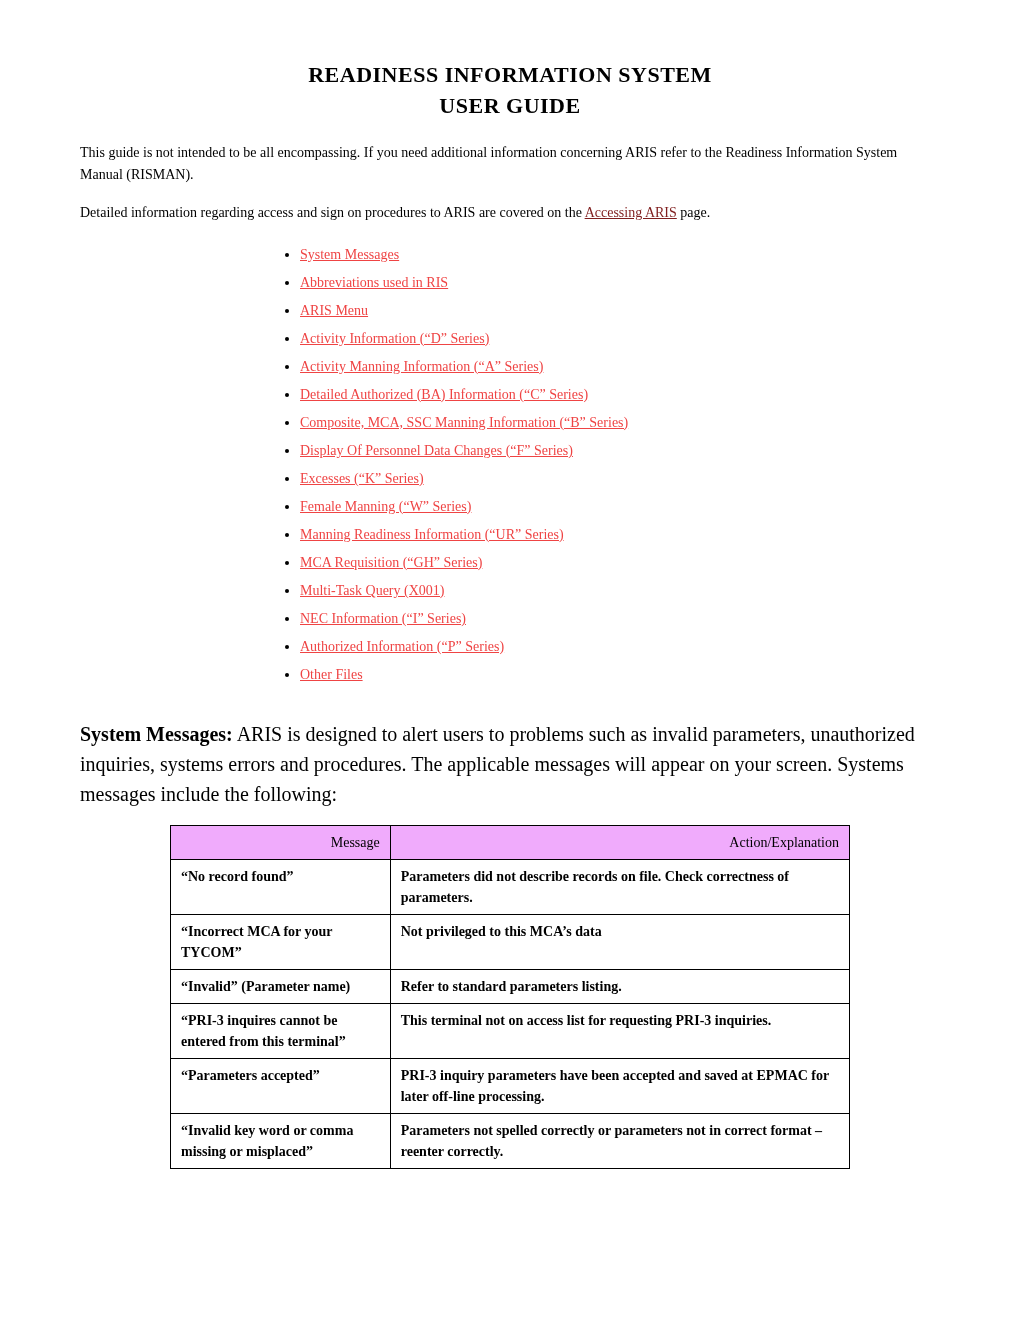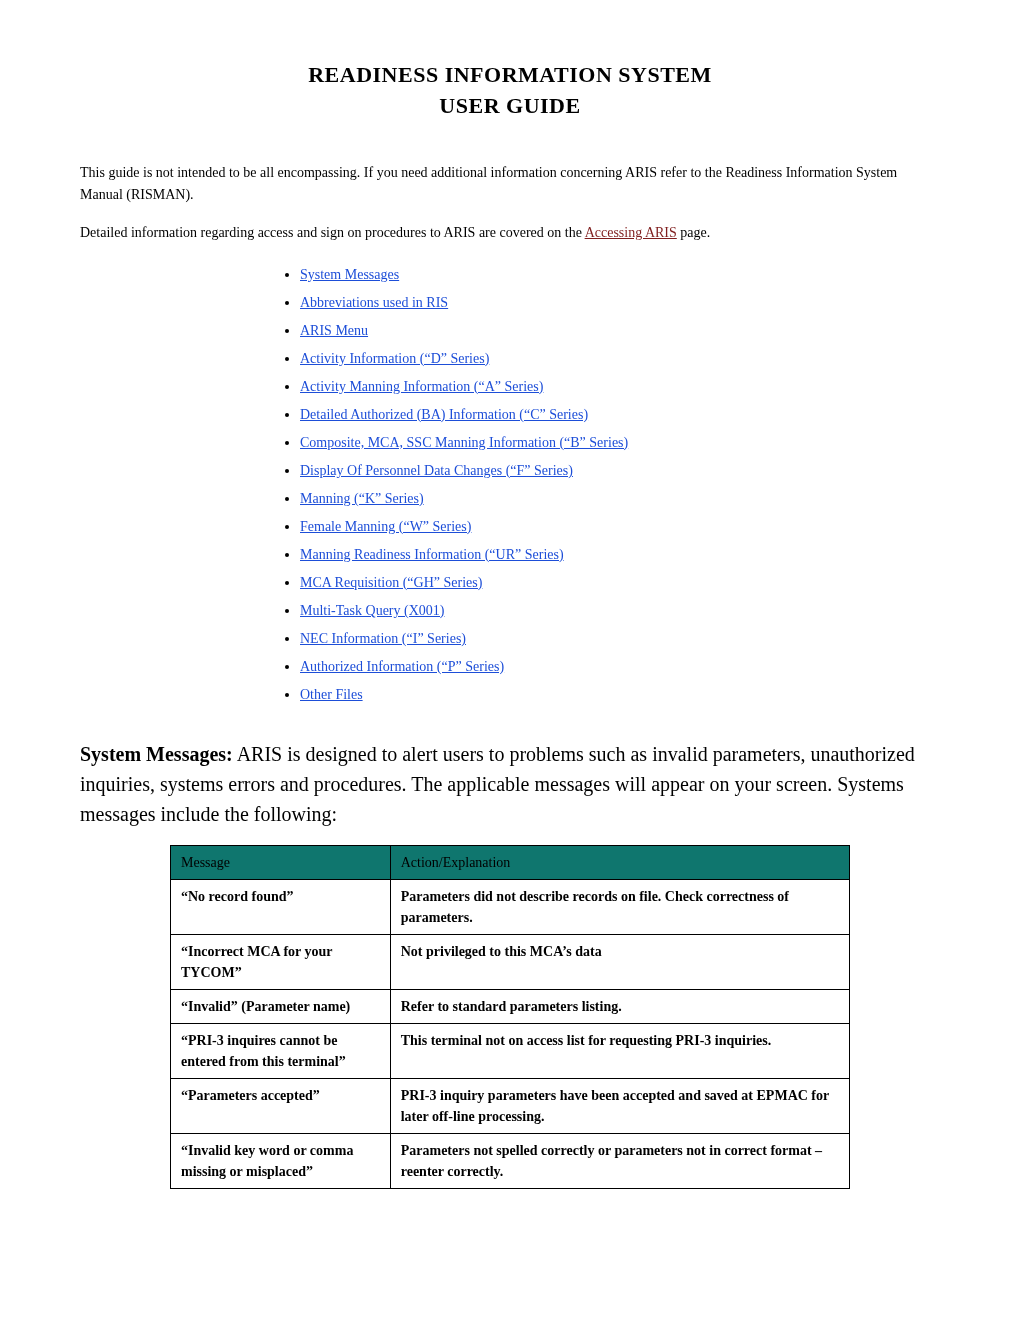--- a/index.html
+++ b/index.html
@@ -15,21 +15,21 @@
       color: #000000;
       width: 1020px;
       min-height: 1320px;
       padding: 60px 80px;
     }
 
     .page-title {
       text-align: center;
       font-size: 22px;
       font-weight: bold;
-      margin-bottom: 40px;
+      margin-bottom: 20px;
       line-height: 1.4;
       letter-spacing: 0.5px;
     }
 
     .intro-text {
       margin-bottom: 16px;
       line-height: 1.6;
     }
 
     .accessing-link {
@@ -40,21 +40,21 @@
 
     .bullet-list {
       list-style: disc;
       margin-left: 220px;
       margin-top: 16px;
       margin-bottom: 24px;
       line-height: 2;
     }
 
     .bullet-list li a {
-      color: #1d4ed8;
+      color: #ef4444;
       text-decoration: underline;
       cursor: pointer;
     }
 
     .section-heading {
       font-size: 20px;
       font-weight: normal;
       margin-top: 30px;
       margin-bottom: 12px;
       line-height: 1.5;
@@ -78,23 +78,23 @@
     table th, table td {
       border: 1px solid #000000;
       padding: 6px 10px;
       vertical-align: top;
       font-size: 14px;
       line-height: 1.5;
       font-weight: bold;
     }
 
     table th {
-      text-align: left;
+      text-align: right;
       font-weight: normal;
-      background: #0f766e;
+      background: #f0abfc;
     }
 
     table td:first-child {
       width: 220px;
     }
 
     table td:last-child {
       width: 460px;
     }
   </style>
@@ -117,21 +117,21 @@
 <ul class="bullet-list">
 
 <li><a href="#">System Messages</a></li>
     <li><a href="#">Abbreviations used in RIS</a></li>
     <li><a href="#">ARIS Menu</a></li>
     <li><a href="#">Activity Information (“D” Series)</a></li>
     <li><a href="#">Activity Manning Information (“A” Series)</a></li>
     <li><a href="#">Detailed Authorized (BA) Information (“C” Series)</a></li>
     <li><a href="#">Composite, MCA, SSC Manning Information (“B” Series)</a></li>
     <li><a href="#">Display Of Personnel Data Changes (“F” Series)</a></li>
-    <li><a href="#">Manning (“K” Series)</a></li>
+    <li><a href="#">Excesses (“K” Series)</a></li>
     <li><a href="#">Female Manning (“W” Series)</a></li>
     <li><a href="#">Manning Readiness Information (“UR” Series)</a></li>
     <li><a href="#">MCA Requisition (“GH” Series)</a></li>
     <li><a href="#">Multi-Task Query (X001)</a></li>
     <li><a href="#">NEC Information (“I” Series)</a></li>
     <li><a href="#">Authorized Information (“P” Series)</a></li>
     <li><a href="#">Other Files</a></li>
   </ul>
 
 <div>

